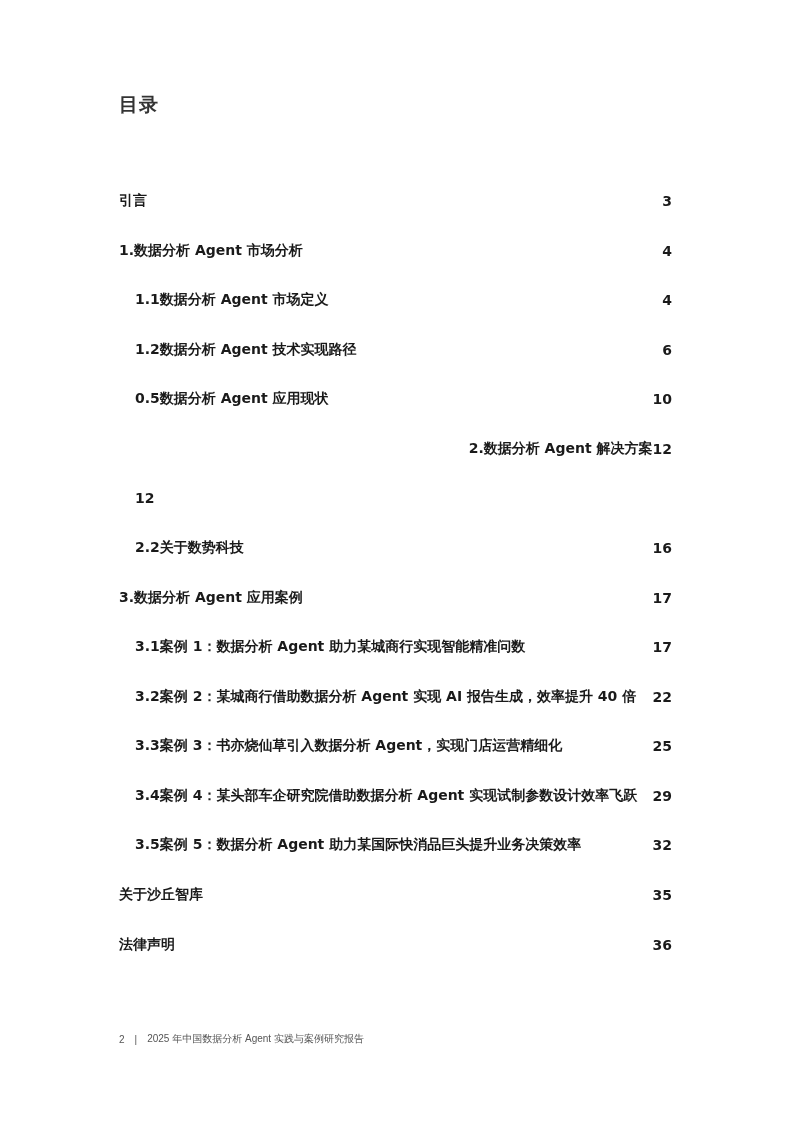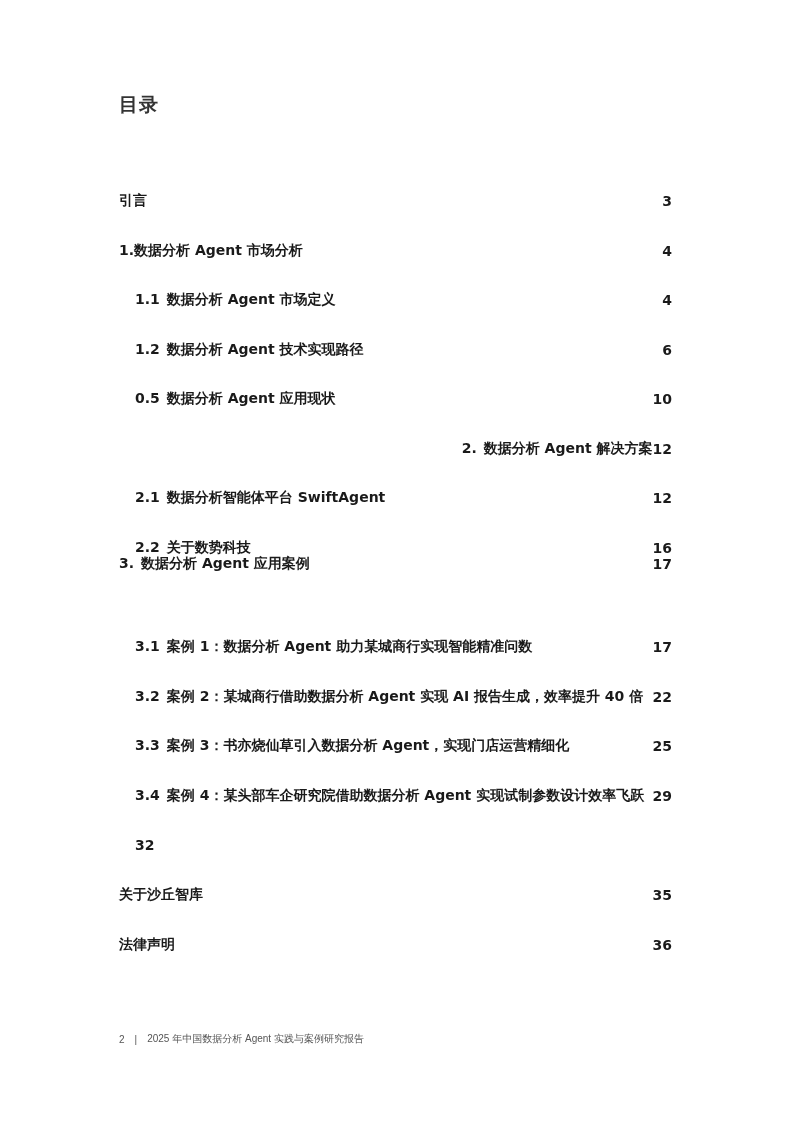--- a/index.html
+++ b/index.html
@@ -45,21 +45,20 @@
       cursor: pointer;
     }
     .toc-entry.level-2 {
       left: 135px;
       width: 537px;
     }
     .toc-label {
       white-space: nowrap;
     }
     .toc-num {
-      margin-right: 7px;
     }
     .toc-page {
       text-align: right;
       min-width: 18px;
       white-space: nowrap;
     }
     .footer {
       position: absolute;
       left: 119px;
       top: 1032px;
@@ -98,48 +97,48 @@
     </div>
     <div class="toc-entry level-2" style="top: 388px;">
       <span class="toc-label"><span class="toc-num">0.5</span><span>数据分析 Agent 应用现状</span></span>
       <span class="toc-page">10</span>
     </div>
     <div class="toc-entry level-1" style="top: 438px; justify-content: flex-end;">
       <span class="toc-label"><span class="toc-num">2.</span><span>数据分析 Agent 解决方案</span></span>
       <span class="toc-page">12</span>
     </div>
     <div class="toc-entry level-2" style="top: 487px;">
-      <span class="toc-label"><span class="toc-num">2.1</span><span>数据分析智能体平台 SwiftAgent</span></span>
       <span class="toc-page">12</span>
     </div>
     <div class="toc-entry level-2" style="top: 537px;">
       <span class="toc-label"><span class="toc-num">2.2</span><span>关于数势科技</span></span>
       <span class="toc-page">16</span>
     </div>
-    <div class="toc-entry level-1" style="top: 553px;">
+    <div class="toc-entry level-1" style="top: 587px;">
       <span class="toc-label"><span class="toc-num">3.</span><span>数据分析 Agent 应用案例</span></span>
       <span class="toc-page">17</span>
     </div>
     <div class="toc-entry level-2" style="top: 636px;">
       <span class="toc-label"><span class="toc-num">3.1</span><span>案例 1：数据分析 Agent 助力某城商行实现智能精准问数</span></span>
       <span class="toc-page">17</span>
     </div>
     <div class="toc-entry level-2" style="top: 686px;">
       <span class="toc-label"><span class="toc-num">3.2</span><span>案例 2：某城商行借助数据分析 Agent 实现 AI 报告生成，效率提升 40 倍</span></span>
       <span class="toc-page">22</span>
     </div>
     <div class="toc-entry level-2" style="top: 735px;">
       <span class="toc-label"><span class="toc-num">3.3</span><span>案例 3：书亦烧仙草引入数据分析 Agent，实现门店运营精细化</span></span>
       <span class="toc-page">25</span>
     </div>
     <div class="toc-entry level-2" style="top: 785px;">
       <span class="toc-label"><span class="toc-num">3.4</span><span>案例 4：某头部车企研究院借助数据分析 Agent 实现试制参数设计效率飞跃</span></span>
       <span class="toc-page">29</span>
     </div>
     <div class="toc-entry level-2" style="top: 834px;">
+      <span class="toc-label"><span class="toc-num">3.5</span><span>案例 5：数据分析 Agent 助力某国际快消品巨头提升业务决策效率</span></span>
       <span class="toc-page">32</span>
     </div>
     <div class="toc-entry level-1" style="top: 884px;">
       <span class="toc-label"><span>关于沙丘智库</span></span>
       <span class="toc-page">35</span>
     </div>
     <div class="toc-entry level-1" style="top: 934px;">
       <span class="toc-label"><span>法律声明</span></span>
       <span class="toc-page">36</span>
     </div>

